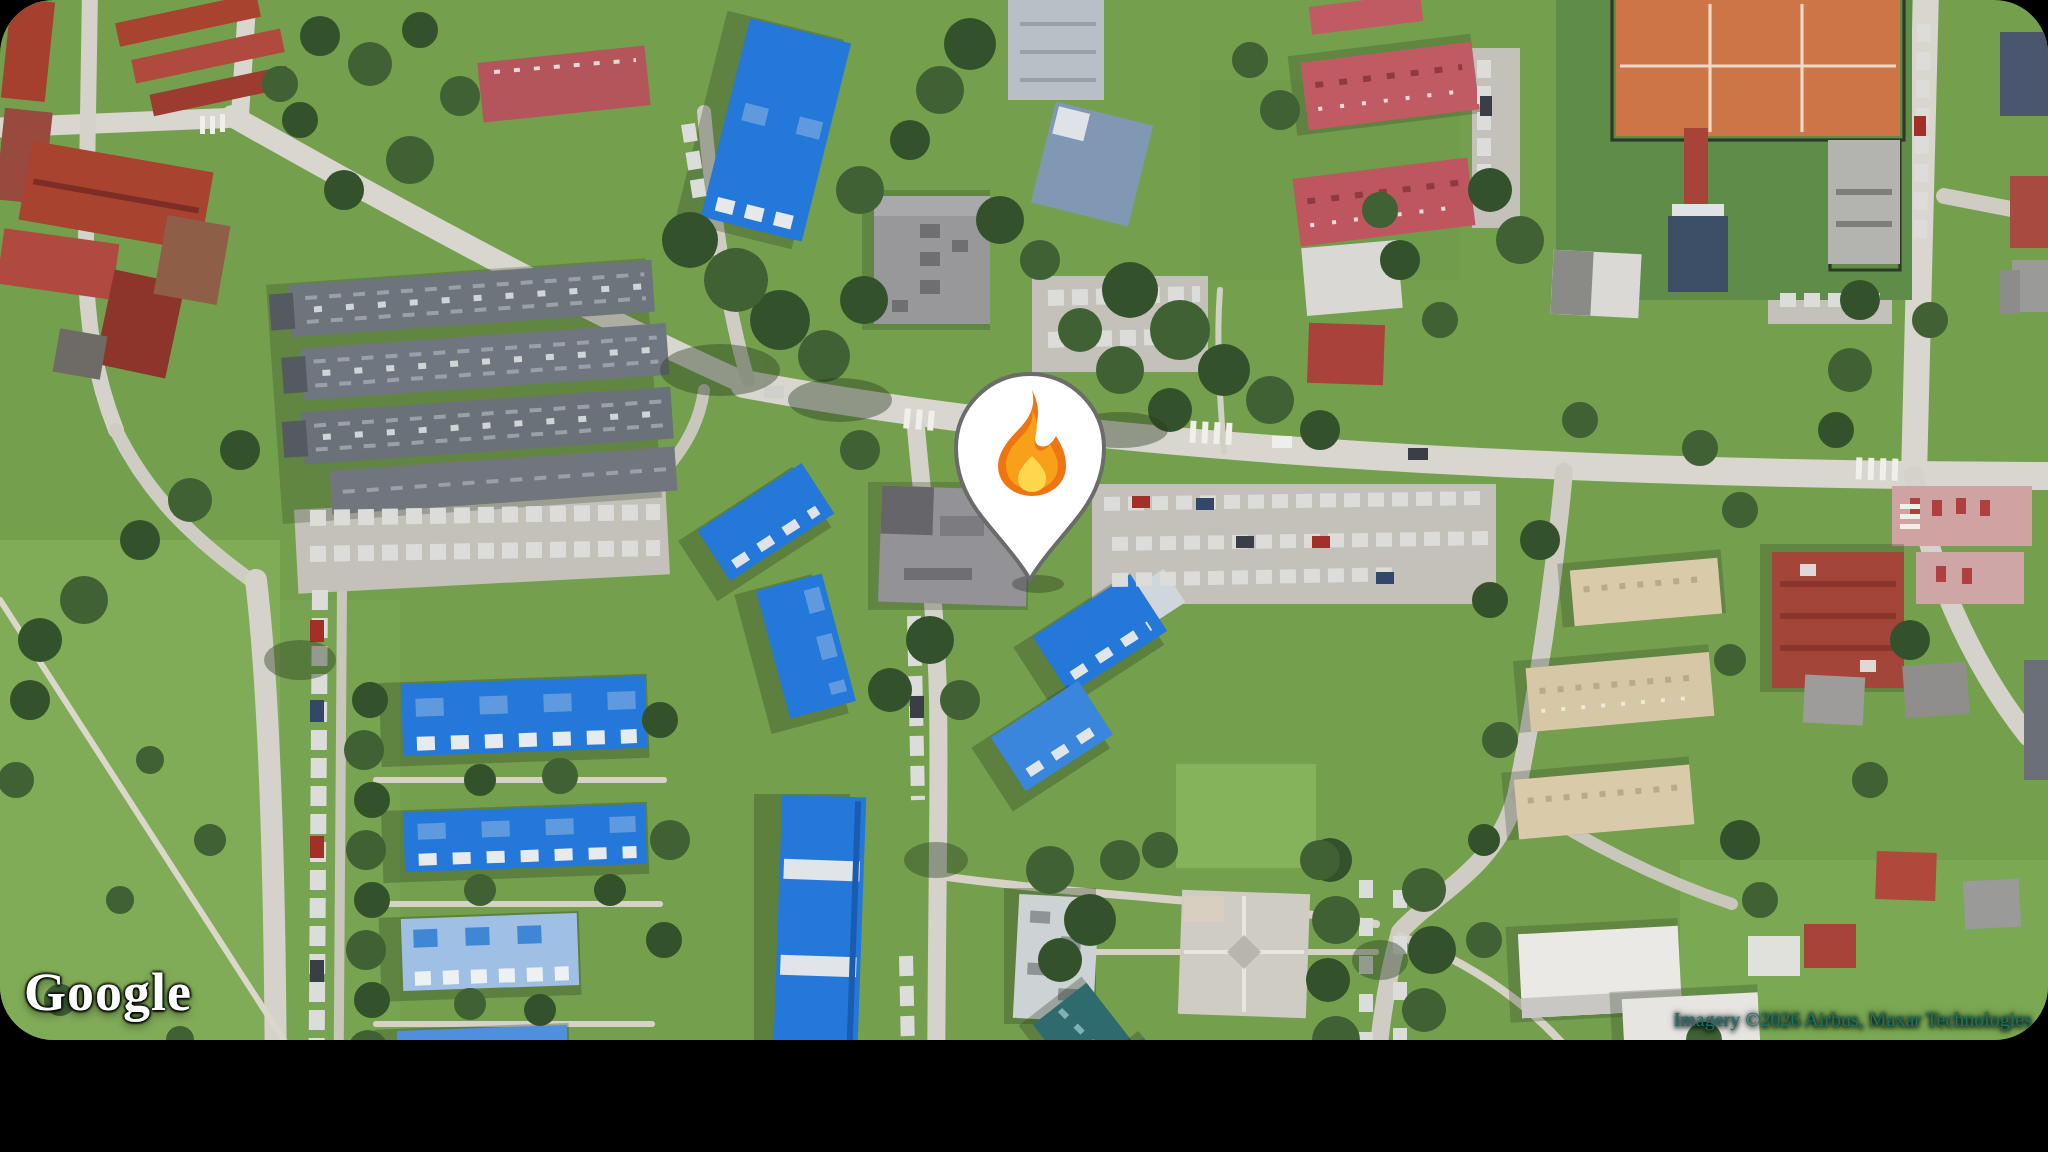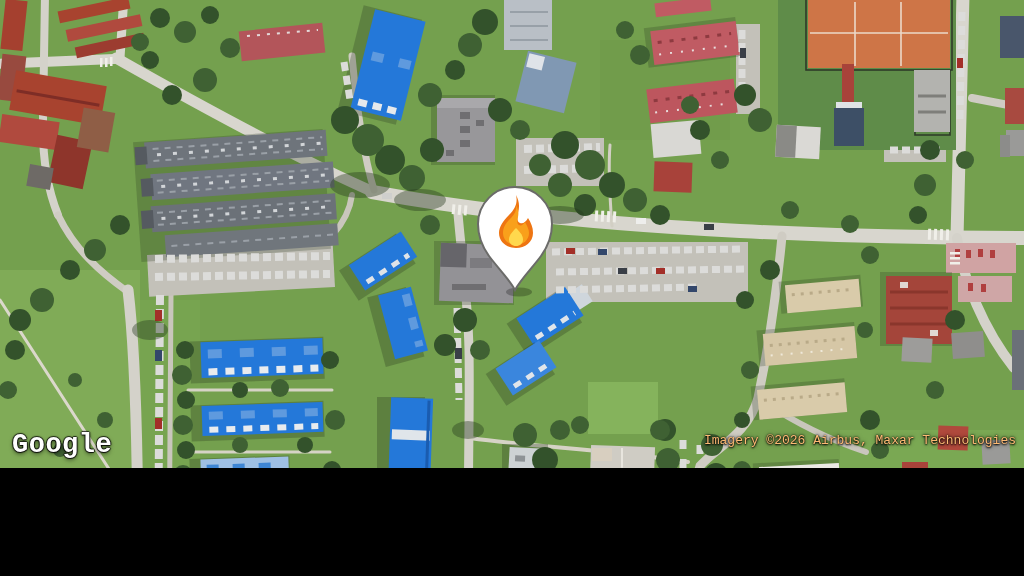--- a/index.html
+++ b/index.html
@@ -1,26 +1,26 @@
 <!DOCTYPE html>
 <html><head>
 <meta charset="utf-8">
 <style>
   html,body{margin:0;padding:0;background:#000;}
-  .stage{position:relative;width:1024px;height:468px;overflow:hidden;font-family:Liberation Mono, monospace;}
+  .stage{position:relative;width:1024px;height:520px;overflow:hidden;font-family:Liberation Serif, serif;border-radius:27px;}
   .stage svg{position:absolute;inset:0;display:block;}
   .google-logo{
     position:absolute;left:12px;bottom:8px;
     font-size:27px;font-weight:bold;letter-spacing:.5px;color:#ffffff;
     text-shadow:0 1px 1px rgba(0,0,0,.9),1px 0 1px rgba(0,0,0,.75),-1px 0 1px rgba(0,0,0,.75),0 -1px 1px rgba(0,0,0,.7),0 2px 4px rgba(0,0,0,.55);
     cursor:pointer;user-select:none;
   }
   .attribution{
-    position:absolute;right:8px;bottom:20px;
-    font-size:13px;color:#fdba74;
+    position:absolute;right:8px;bottom:4px;
+    font-size:10px;color:#0f766e;
     text-shadow:0 0 2px #000,0 1px 2px rgba(0,0,0,.95),0 0 4px rgba(0,0,0,.7);
     user-select:none;
   }
 </style>
 </head>
 <body>
 
 <div class="stage">
 <svg viewBox="0 0 1024 576" width="1024" height="576">
 

